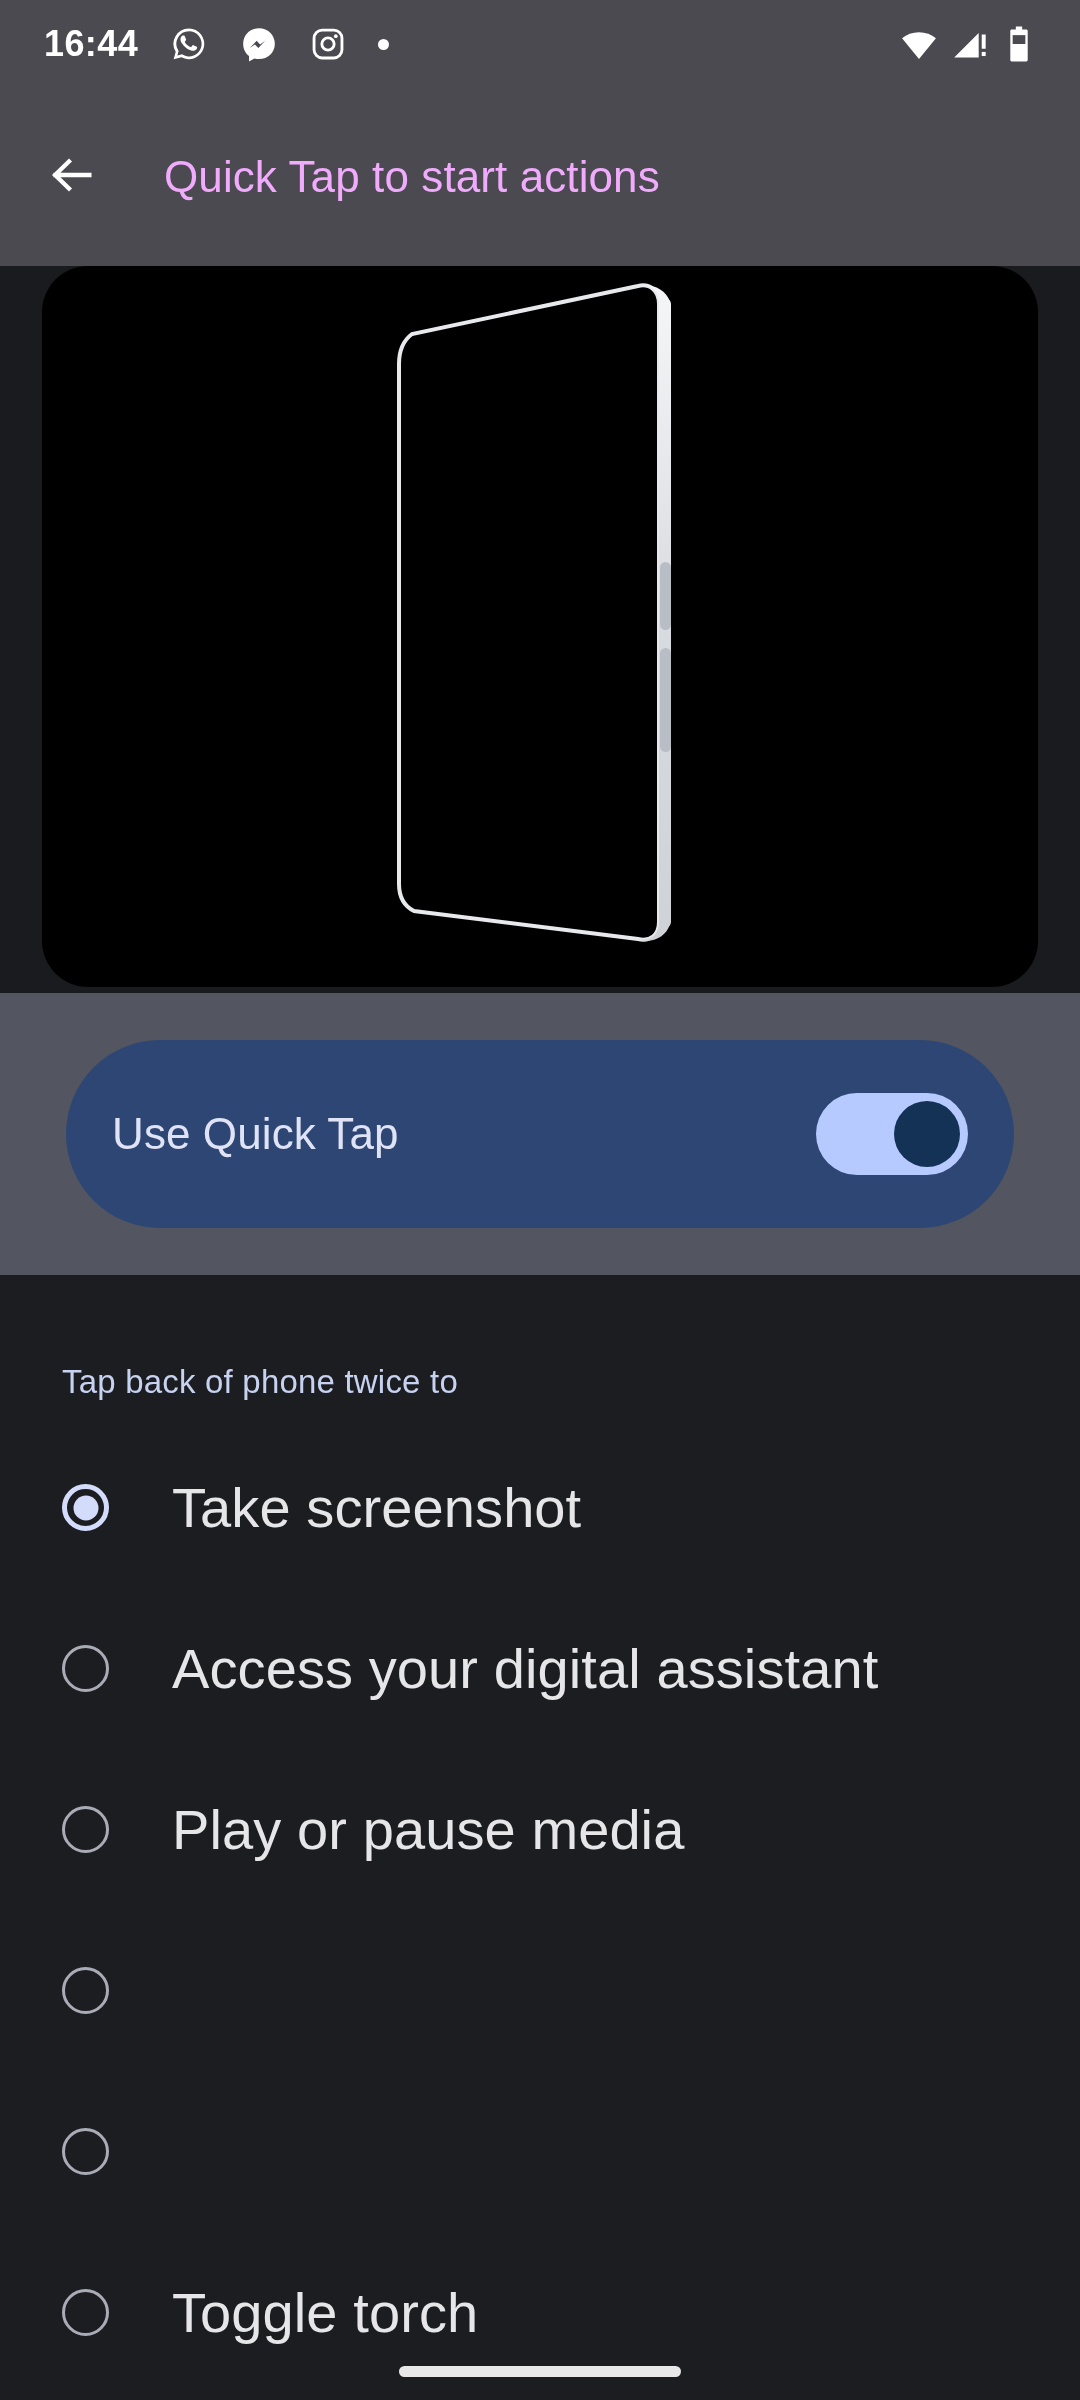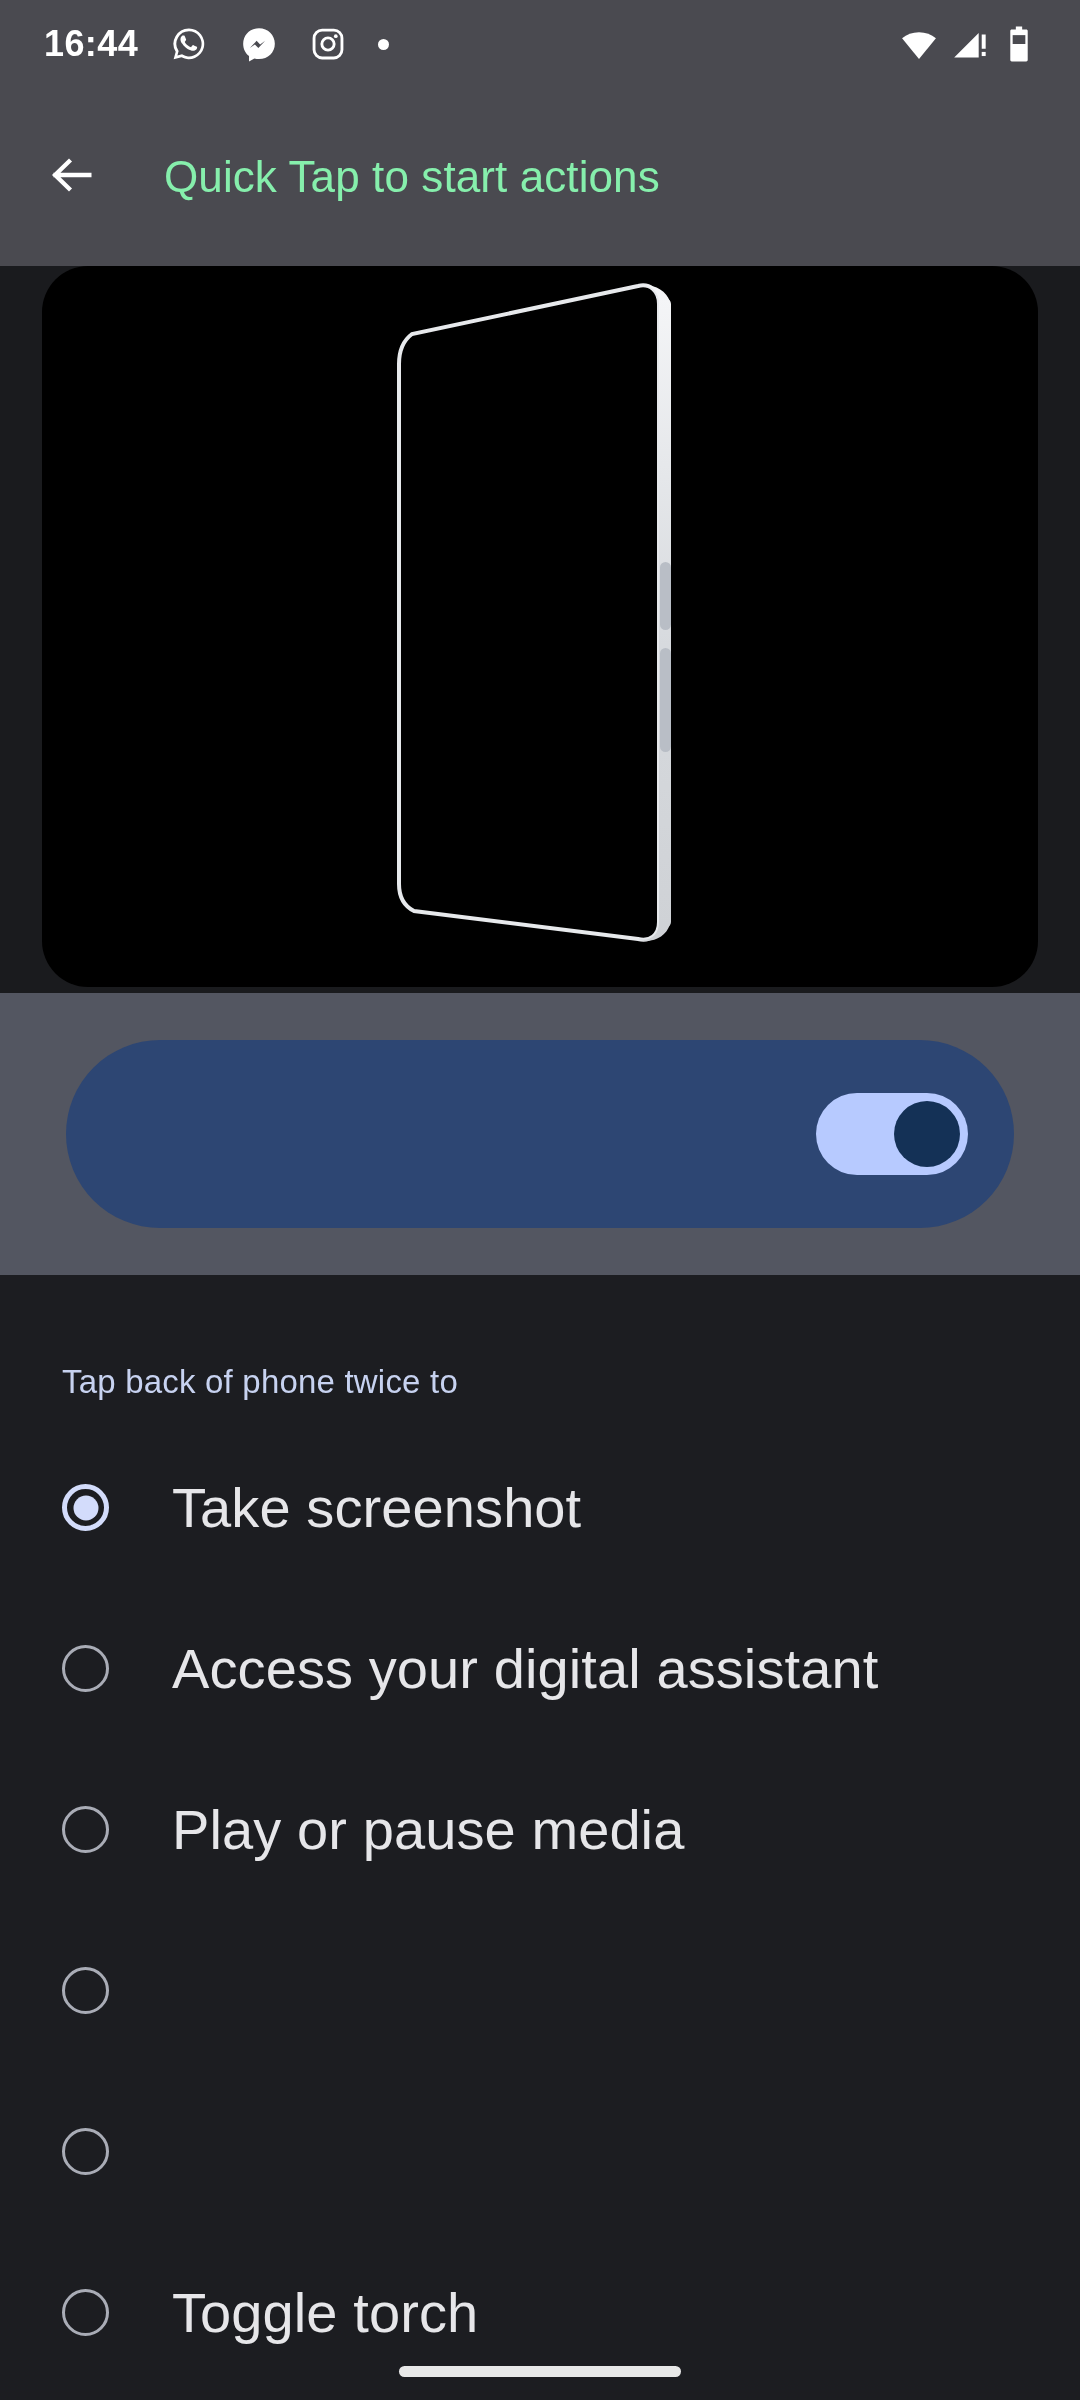--- a/index.html
+++ b/index.html
@@ -69,21 +69,21 @@
     width:100px;
     height:100px;
     margin-left:22px;
     display:flex;
     align-items:center;
     justify-content:center;
     border-radius:50%;
     cursor:pointer;
   }
   .app-title {
-    color:#86efac;
+    color:#f0abfc;
     font-size:44px;
     font-weight:400;
     letter-spacing:0.1px;
     margin-left:42px;
   }
 
   
   .illustration-wrap {
     position:absolute;
     left:0; top:266px;
@@ -337,20 +337,21 @@
 
         <rect x="618" y="296" width="11" height="68" rx="5.5" fill="#b9bec6"></rect>
 
         <rect x="618" y="382" width="11" height="104" rx="5.5" fill="#b9bec6"></rect>
       </svg>
     </div>
   </div>
 
   <div class="toggle-band">
     <div class="toggle-card">
+      <span class="toggle-label">Use Quick Tap</span>
       <span class="switch">
         <span class="thumb"></span>
       </span>
     </div>
   </div>
 
   <div class="list-section">
     <div class="section-header">Tap back of phone twice to</div>
 
     <div class="radio-list">

